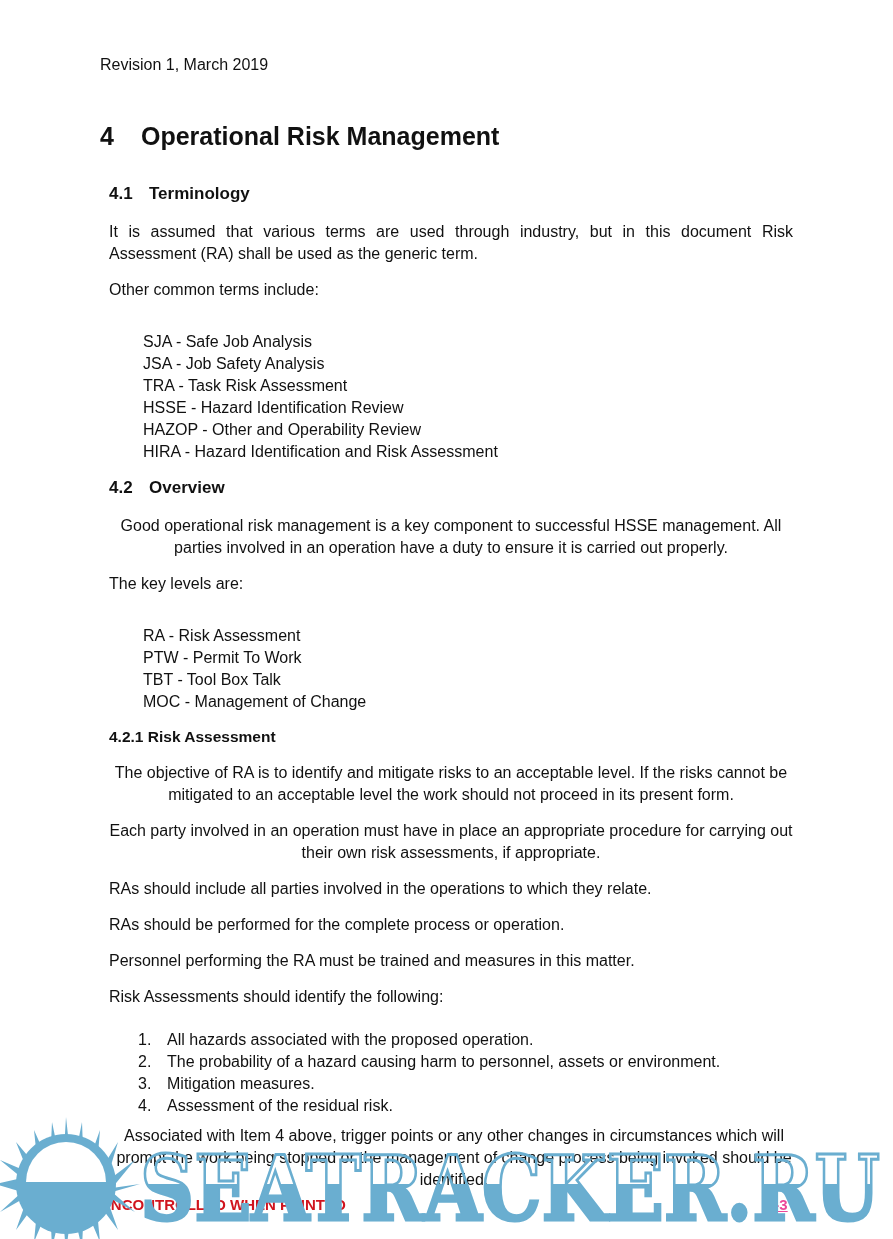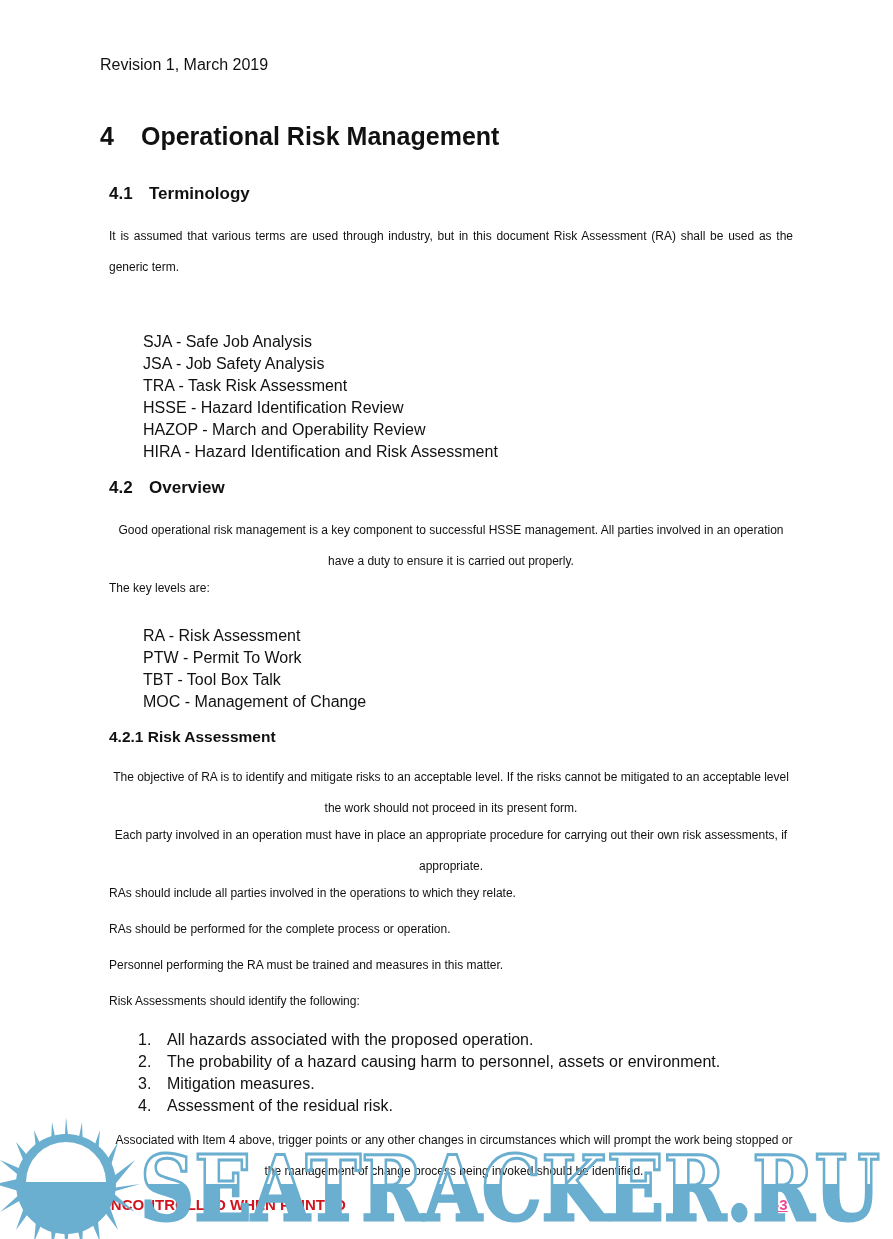--- a/index.html
+++ b/index.html
@@ -5,21 +5,21 @@
   html, body { margin: 0; padding: 0; background: #ffffff; }
   body { width: 893px; height: 1239px; position: relative; overflow: hidden;
          font-family: "Liberation Sans", sans-serif; color: #111; }
   .page { position: absolute; left: 0; top: 12px; width: 893px; height: 1239px; }
   .rev { position: absolute; left: 100px; top: 44px; font-size: 16px; }
   .h1 { position: absolute; left: 100px; top: 110px; font-size: 25px; font-weight: bold; }
   .h1 .num { display: inline-block; width: 41px; }
   .h2 { position: absolute; left: 109px; font-size: 17px; font-weight: bold; }
   .h2 .num { display: inline-block; width: 40px; }
   .h3 { position: absolute; left: 109px; font-size: 15.5px; font-weight: bold; }
-  .p { position: absolute; left: 109px; width: 684px; font-size: 12px; line-height: 31px; text-align: justify; }
+  .p { position: absolute; left: 109px; width: 684px; font-size: 16px; line-height: 22px; text-align: justify; }
   .p.nj { text-align: center; }
   .list { position: absolute; left: 127px; font-size: 16px; line-height: 22px; margin: 16px; padding: 0; list-style: none; }
   .olist { position: absolute; left: 131px; font-size: 16px; line-height: 22px; margin: 7px; padding: 0; list-style: none; }
   .olist li .n { display: inline-block; width: 29px; }
   .footer-left { position: absolute; left: 100px; top: 1184px; font-size: 15px; font-weight: bold; color: #d0141e; z-index: 1; }
   .footer-right { position: absolute; left: 766px; top: 1184px; font-size: 15px; font-weight: bold; color: #ec4899; z-index: 1; text-decoration: underline; }
   .wm { position: absolute; left: 0; top: 0; width: 893px; height: 1239px; pointer-events: none; z-index: 2; }
 </style>
 </head>
 <body>
@@ -29,26 +29,27 @@
   <div class="rev">Revision 1, March 2019</div>
 
   <div class="h1">
     <span class="num">4</span><span>Operational Risk Management</span>
   </div>
 
   <div class="h2" style="top:172px">
     <span class="num">4.1</span><span>Terminology</span>
   </div>
   <div class="p" style="top:209px">It is assumed that various terms are used through industry, but in this document Risk Assessment (RA) shall be used as the generic term.</div>
+  <div class="p" style="top:267px">Other common terms include:</div>
   <ul class="list" style="top:303px">
     <li>SJA - Safe Job Analysis</li>
     <li>JSA - Job Safety Analysis</li>
     <li>TRA - Task Risk Assessment</li>
     <li>HSSE - Hazard Identification Review</li>
-    <li>HAZOP - March and Operability Review</li>
+    <li>HAZOP - Other and Operability Review</li>
     <li>HIRA - Hazard Identification and Risk Assessment</li>
   </ul>
 
   <div class="h2" style="top:466px">
     <span class="num">4.2</span><span>Overview</span>
   </div>
   <div class="p nj" style="top:503px">Good operational risk management is a key component to successful HSSE management. All parties involved in an operation have a duty to ensure it is carried out properly.</div>
   <div class="p" style="top:561px">The key levels are:</div>
   <ul class="list" style="top:597px">
     <li>RA - Risk Assessment</li>

